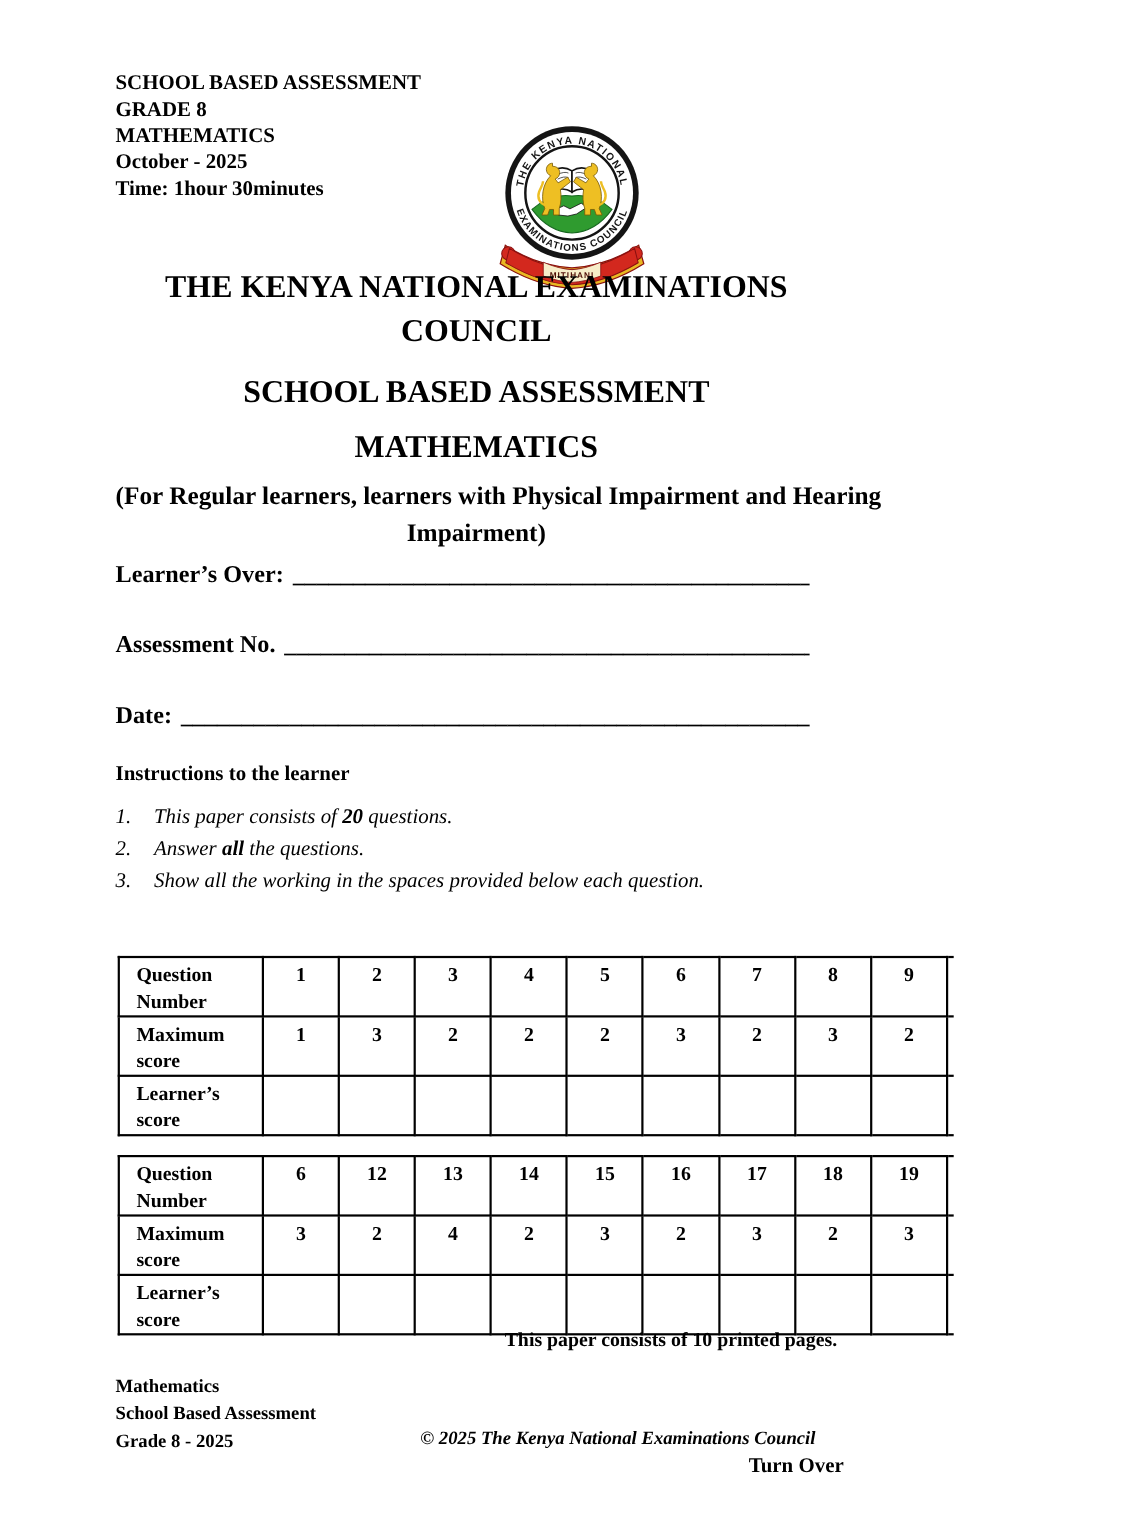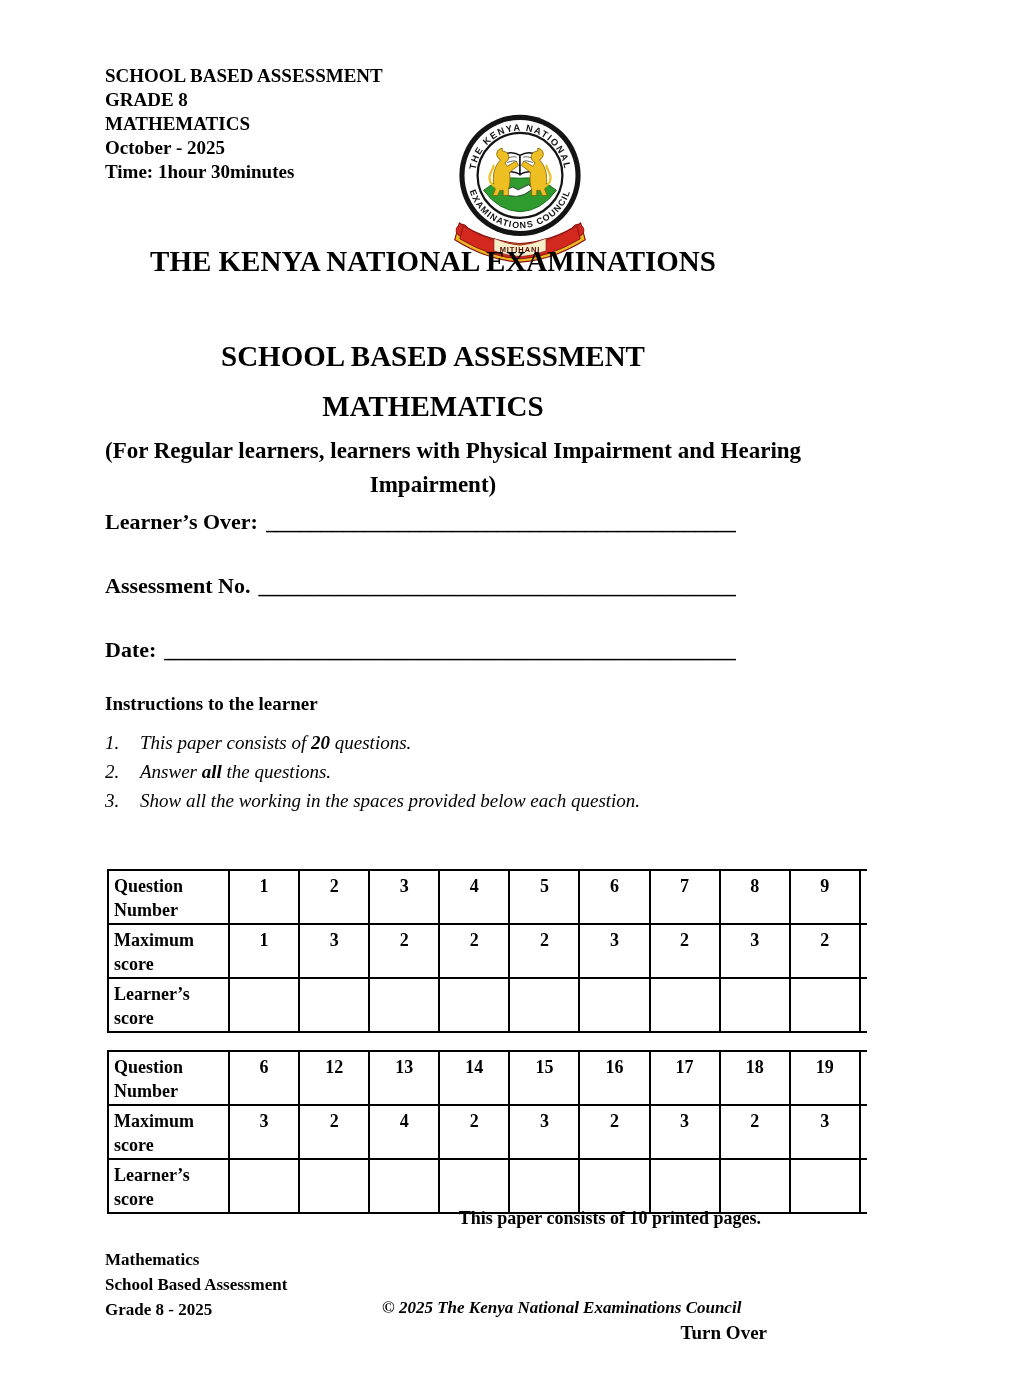--- a/index.html
+++ b/index.html
@@ -108,21 +108,21 @@
     font-size: 18px;
     font-weight: bold;
     vertical-align: top;
     text-align: center;
     padding: 3px 2px 0 2px;
     line-height: 1.35;
   }
   table.score td.rowlabel {
     width: 112px;
     text-align: left;
-    padding-left: 5px;
+    padding-left: 15px;
     padding-right: 2px;
   }
 
   .pages-note {
     position: absolute;
     left: 105px;
     right: 106px;
     top: 1208px;
     text-align: right;
     font-size: 18px;
@@ -209,20 +209,21 @@
         <circle cx="13" cy="127" r="6.5" fill="#d3281e" stroke="#8a1010" stroke-width="1"></circle>
         <circle cx="137" cy="127" r="6.5" fill="#d3281e" stroke="#8a1010" stroke-width="1"></circle>
         <path d="M14,122 Q 45,141 75,143 Q 105,141 136,122 L 139.5,136 Q 106,156 75,157.5 Q 44,156 10.5,136 Z" fill="#d3281e" stroke="#8a1010" stroke-width="1"></path>
         <path d="M47,135.5 Q 62,142 75,142.8 Q 88,142 103,135.5 L 103,149 Q 88,154.5 75,155.2 Q 62,154.5 47,149 Z" fill="#f7edc9" stroke="#8a1010" stroke-width="0.8"></path>
         <text x="75" y="150.5" text-anchor="middle" font-family="Liberation Sans, sans-serif" font-size="8" font-weight="bold" letter-spacing="1" fill="#4f0d06">MITIHANI</text>
       </g>
     </svg>
   </div>
 
   <div class="ctitle t-main" style="top:245px;">THE KENYA NATIONAL EXAMINATIONS</div>
+  <div class="ctitle t-main" style="top:285px;">COUNCIL</div>
   <div class="ctitle t-main" style="top:340px;">SCHOOL BASED ASSESSMENT</div>
   <div class="ctitle t-main" style="top:390px;">MATHEMATICS</div>
   <div class="ctitle t-sub" style="top:438px;">(For Regular learners, learners with Physical Impairment and Hearing</div>
   <div class="ctitle t-sub" style="top:472px;">Impairment)</div>
 
   <div class="form-row" style="top:509px;">
     <span class="lbl">Learner’s Over:</span>
     <span class="blank">__________________________________________________________________________________</span>
   </div>
   <div class="form-row" style="top:573px;">

